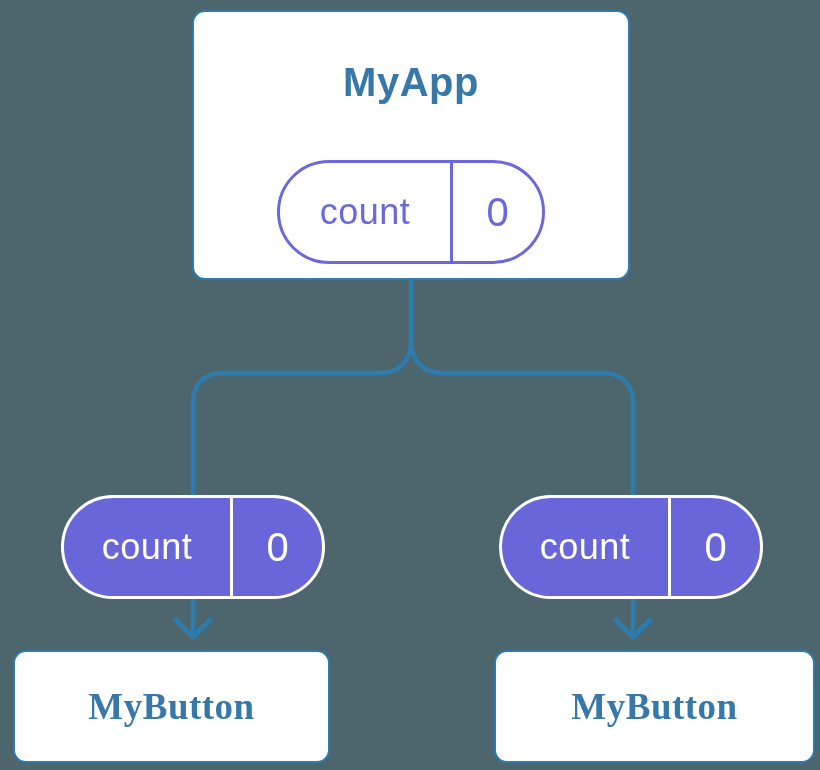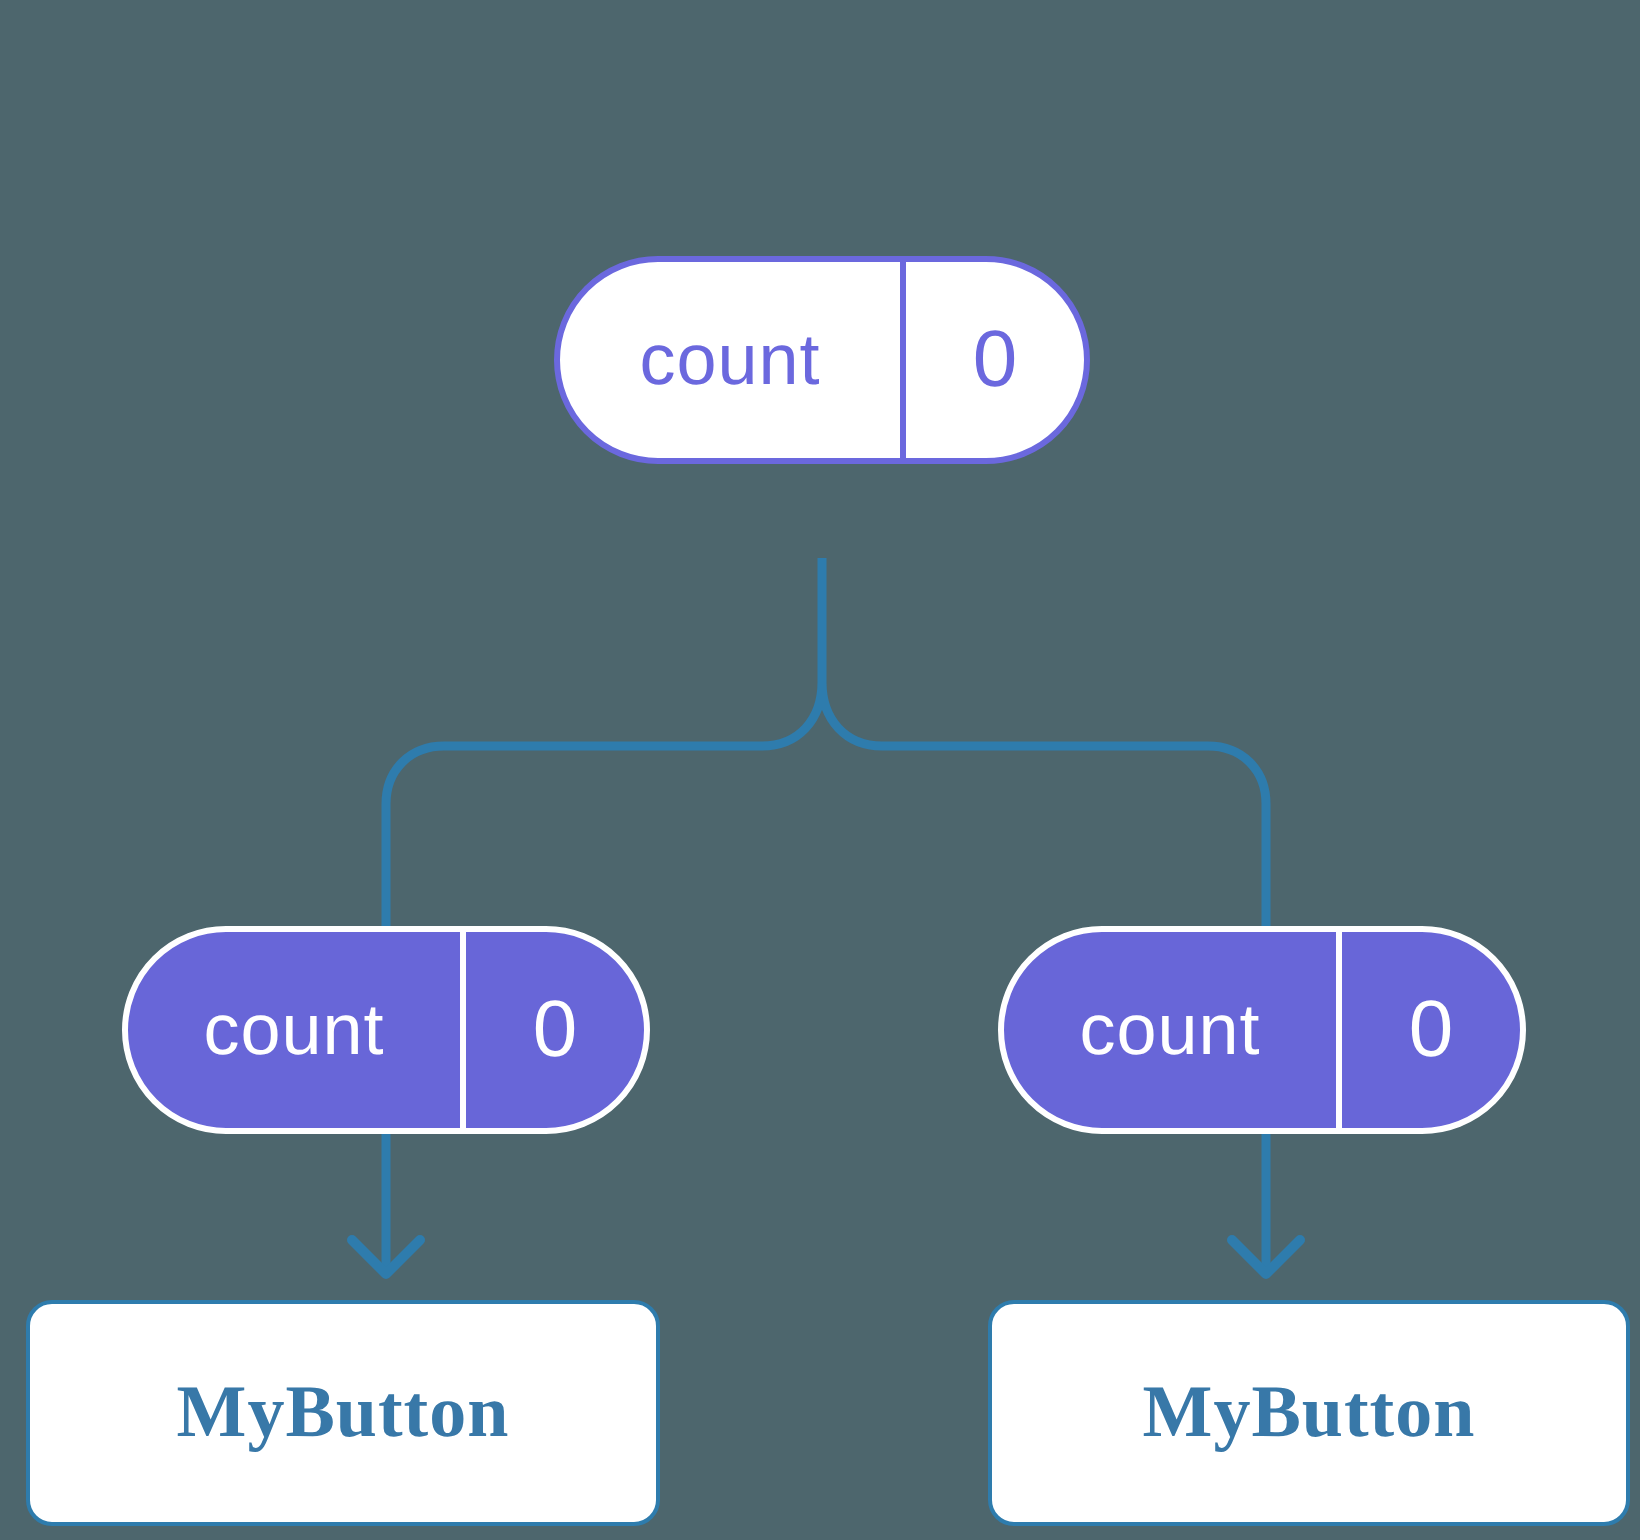--- a/index.html
+++ b/index.html
@@ -65,20 +65,21 @@
   .leaf-right { left: 494px; top: 650px; width: 321px; height: 113px; }
   .leaf-left .node-title, .leaf-right .node-title { font-size: 37px; font-family: Liberation Serif, serif; }
   .pill {
     position: absolute;
     height: 104px;
     border-radius: 52px;
     display: flex;
     align-items: stretch;
     z-index: 2;
     overflow: hidden;
+    margin-top: 32px;
   }
   .pill-outline {
     left: 277px; top: 128px; width: 268px;
     background: var(--node-fill);
     border: 3px solid var(--state-outline);
     color: var(--state-outline);
   }
   .pill-filled {
     background: var(--state-fill);
     border: 3px solid var(--state-text);
@@ -112,20 +113,23 @@
 
   <svg class="connectors" width="820" height="770" viewBox="0 0 820 770" xmlns="http://www.w3.org/2000/svg">
     <path stroke-width="4.5" d="M411 279 L411 341
              C411 360 399 373 381 373 L222 373 C205 373 193 385 193 402 L193 634
              M411 341
              C411 360 423 373 441 373 L604 373 C621 373 633 385 633 402 L633 634"></path>
     <path stroke-width="5" stroke-linecap="round" stroke-linejoin="round" d="M176 620 L193 637 L210 620
              M616 620 L633 637 L650 620"></path>
   </svg>
 
+  <div class="node node-root">
+    <div class="node-title">MyApp</div>
+  </div>
 
   <div class="pill pill-outline">
     <span class="pill-key">count</span>
     <span class="pill-value">0</span>
   </div>
 
   <div class="pill pill-filled pill-left">
     <span class="pill-key">count</span>
     <span class="pill-value">0</span>
   </div>

